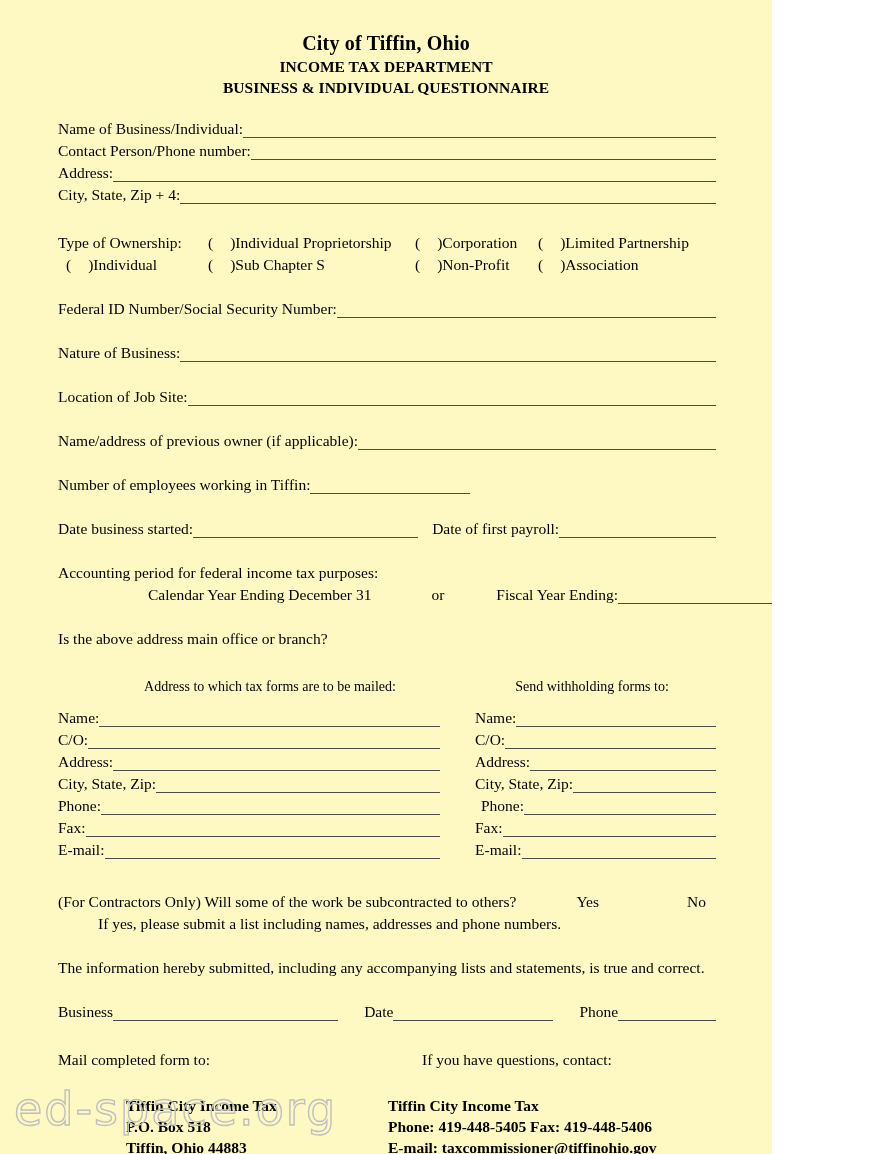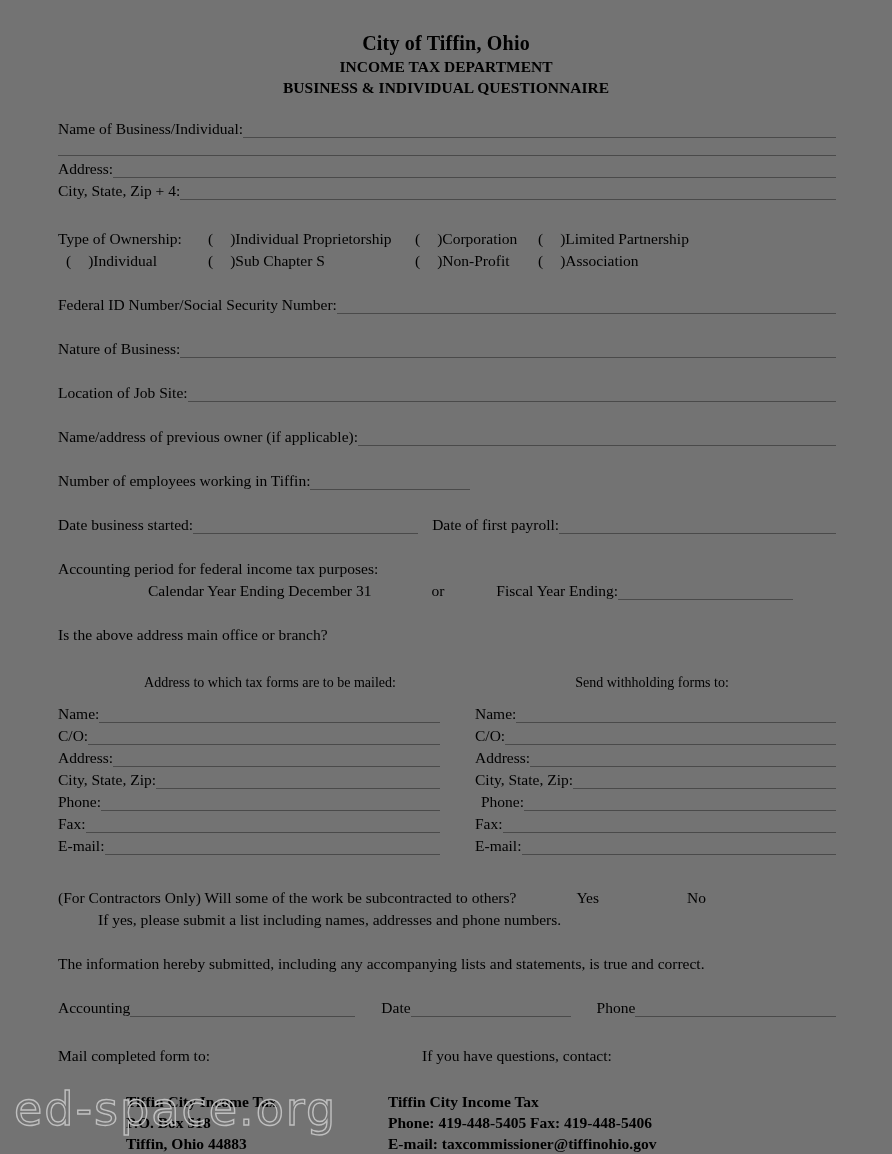--- a/index.html
+++ b/index.html
@@ -2,23 +2,23 @@
 <html><head>
 <meta charset="utf-8">
 <style>
   html, body {
     margin: 0;
     padding: 0;
     background: #ffffff;
   }
   .page {
     position: relative;
-    width: 892px;
+    width: 772px;
     height: 1154px;
-    background: #737373;
+    background: #fef9c3;
     font-family: "Liberation Serif", "DejaVu Serif", serif;
     color: #000000;
     overflow: hidden;
   }
 
   
   .header {
     text-align: center;
     padding-top: 30px;
   }
@@ -147,20 +147,21 @@
     <div class="title-sub">BUSINESS &amp; INDIVIDUAL QUESTIONNAIRE</div>
   </div>
 
   <div class="body">
 
     <div class="row">
       <span class="lbl">Name of Business/Individual:</span>
       <span class="fill"></span>
     </div>
     <div class="row">
+      <span class="lbl">Contact Person/Phone number:</span>
       <span class="fill"></span>
     </div>
     <div class="row">
       <span class="lbl">Address:</span>
       <span class="fill"></span>
     </div>
     <div class="row">
       <span class="lbl">City, State, Zip + 4:</span>
       <span class="fill"></span>
     </div>
@@ -329,21 +330,21 @@
     </div>
     <div class="indent-sub">If yes, please submit a list including names, addresses and phone numbers.</div>
 
     <div class="sp-22"></div>
 
     <div>The information hereby submitted, including any accompanying lists and statements, is true and correct.</div>
 
     <div class="sp-22"></div>
 
     <div class="row">
-      <span class="lbl">Accounting</span>
+      <span class="lbl">Business</span>
       <span class="fill fixed-225"></span>
       <span class="gap-md"></span>
       <span class="lbl">Date</span>
       <span class="fill fixed-160"></span>
       <span class="gap-md"></span>
       <span class="lbl">Phone</span>
       <span class="fill"></span>
     </div>
 
     <div class="sp-26"></div>

